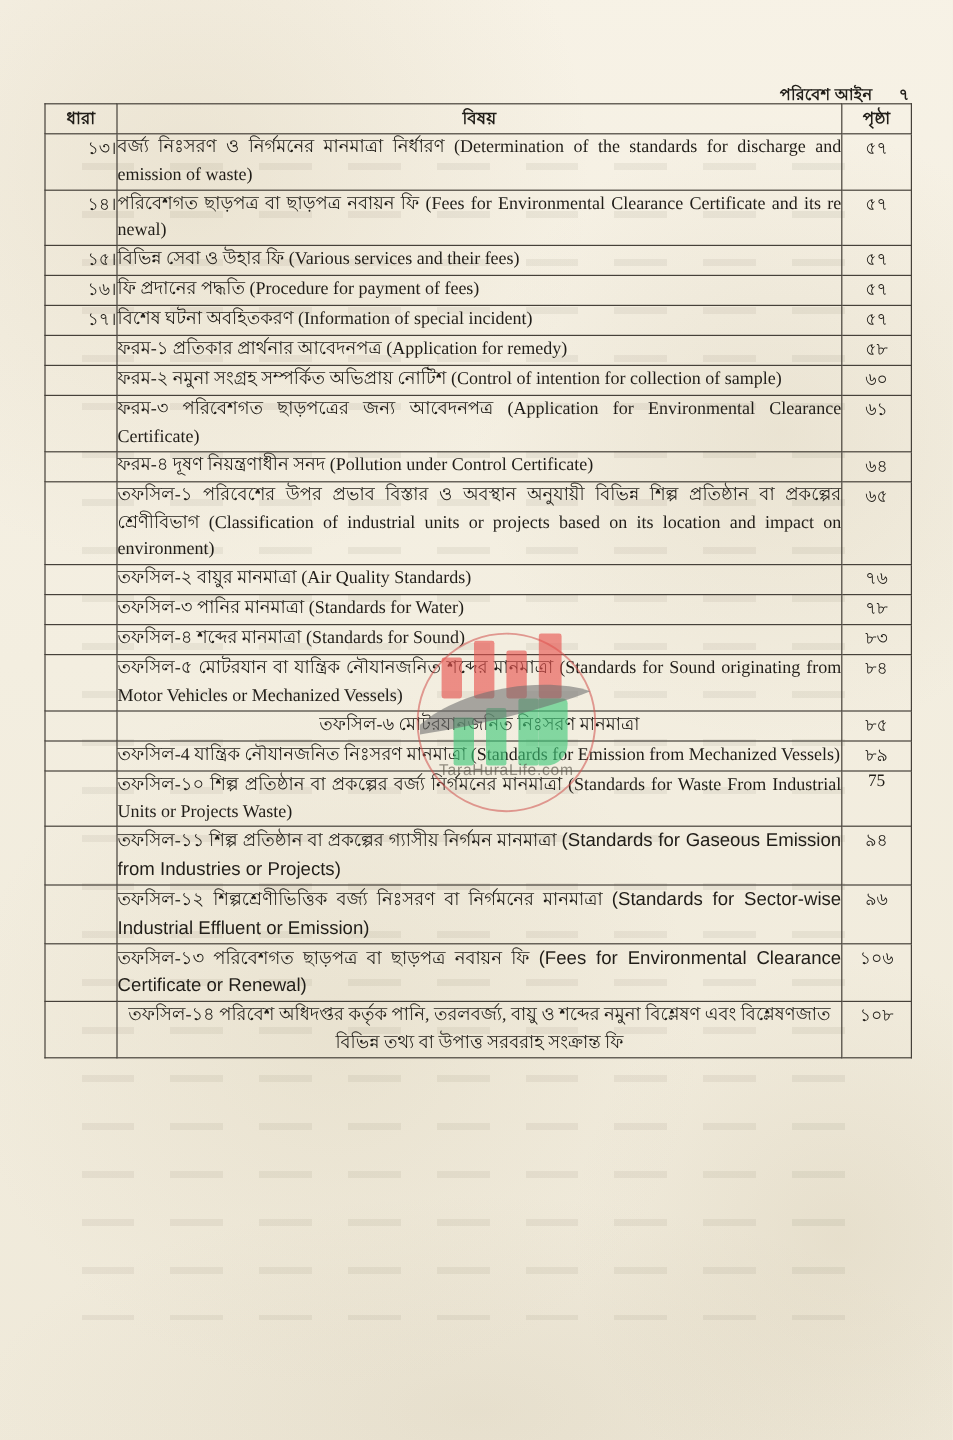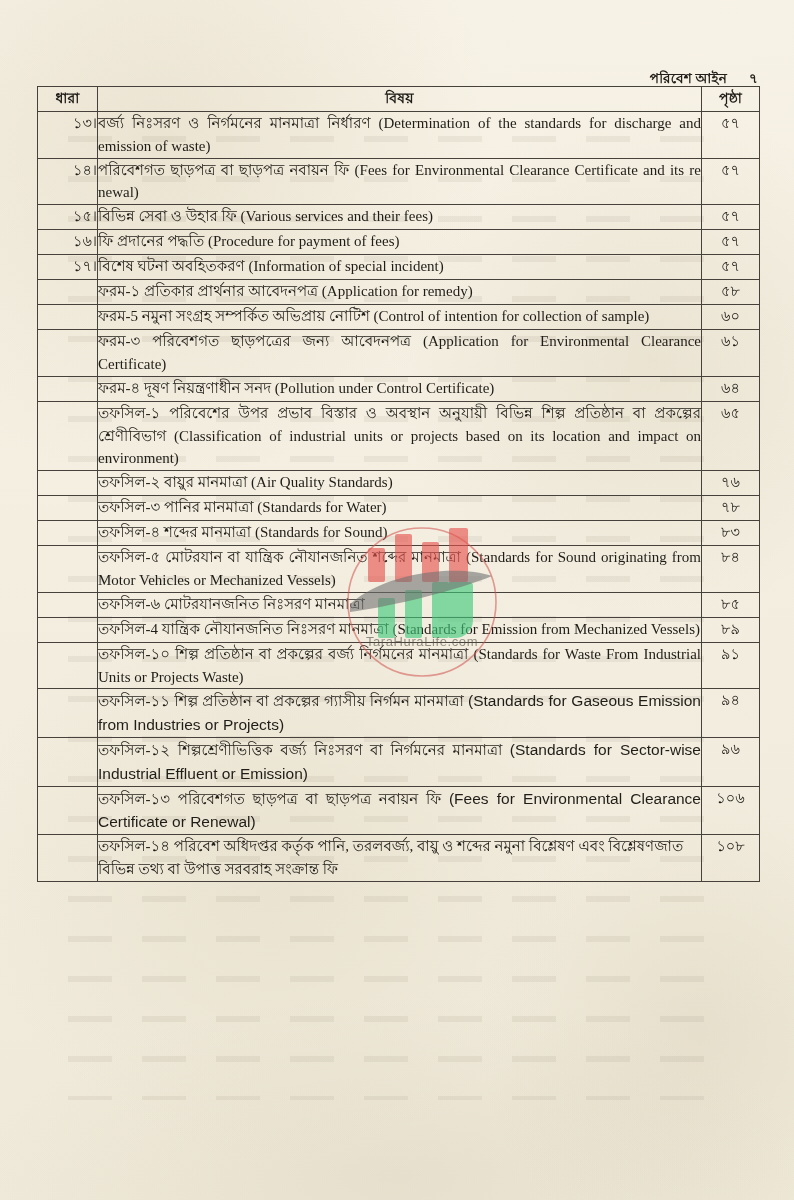--- a/index.html
+++ b/index.html
@@ -120,21 +120,21 @@
   }
   td.subject-cell {
     padding: 5px 9px 5px 11px;
     font-size: 15px;
     line-height: 1.52;
     text-align: justify;
     text-justify: inter-word;
     hyphens: none;
   }
   td.subject-cell.single-line {
-    text-align: left;
+    text-align: center;
     margin-left: 40px;
   }
   
   td.subject-cell.sans-latin .latin {
     font-family: "Liberation Sans", "DejaVu Sans", sans-serif;
     font-size: 15.5px;
   }
   .latin {
     font-family: "Liberation Serif", "DejaVu Serif", serif;
   }
@@ -214,21 +214,21 @@
           <td class="subject-cell"><span>বিশেষ ঘটনা অবহিতকরণ </span><span class="latin">(Information of special incident)</span></td>
           <td class="page-cell">৫৭</td>
         </tr>
         <tr>
           <td class="section-cell"></td>
           <td class="subject-cell"><span>ফরম-১ প্রতিকার প্রার্থনার আবেদনপত্র </span><span class="latin">(Application for remedy)</span></td>
           <td class="page-cell">৫৮</td>
         </tr>
         <tr>
           <td class="section-cell"></td>
-          <td class="subject-cell"><span>ফরম-5 নমুনা সংগ্রহ সম্পর্কিত অভিপ্রায় নোটিশ </span><span class="latin">(Control of intention for collection of sample)</span></td>
+          <td class="subject-cell"><span>ফরম-২ নমুনা সংগ্রহ সম্পর্কিত অভিপ্রায় নোটিশ </span><span class="latin">(Control of intention for collection of sample)</span></td>
           <td class="page-cell">৬০</td>
         </tr>
         <tr>
           <td class="section-cell"></td>
           <td class="subject-cell"><span>ফরম-৩ পরিবেশগত ছাড়পত্রের জন্য আবেদনপত্র </span><span class="latin">(Application for Environmental Clearance Certificate)</span></td>
           <td class="page-cell">৬১</td>
         </tr>
         <tr>
           <td class="section-cell"></td>
           <td class="subject-cell"><span>ফরম-৪ দূষণ নিয়ন্ত্রণাধীন সনদ </span><span class="latin">(Pollution under Control Certificate)</span></td>
@@ -265,21 +265,21 @@
           <td class="page-cell">৮৫</td>
         </tr>
         <tr>
           <td class="section-cell"></td>
           <td class="subject-cell"><span>তফসিল-4 যান্ত্রিক নৌযানজনিত নিঃসরণ মানমাত্রা </span><span class="latin">(Standards for Emission from Mechanized Vessels)</span></td>
           <td class="page-cell">৮৯</td>
         </tr>
         <tr>
           <td class="section-cell"></td>
           <td class="subject-cell"><span>তফসিল-১০ শিল্প প্রতিষ্ঠান বা প্রকল্পের বর্জ্য নির্গমনের মানমাত্রা </span><span class="latin">(Standards for Waste From Industrial Units or Projects Waste)</span></td>
-          <td class="page-cell">৯১</td>
+          <td class="page-cell">75</td>
         </tr>
         <tr>
           <td class="section-cell"></td>
           <td class="subject-cell sans-latin"><span>তফসিল-১১ শিল্প প্রতিষ্ঠান বা প্রকল্পের গ্যাসীয় নির্গমন মানমাত্রা </span><span class="latin">(Standards for Gaseous Emission from Industries or Projects)</span></td>
           <td class="page-cell">৯৪</td>
         </tr>
         <tr>
           <td class="section-cell"></td>
           <td class="subject-cell sans-latin"><span>তফসিল-১২ শিল্পশ্রেণীভিত্তিক বর্জ্য নিঃসরণ বা নির্গমনের মানমাত্রা </span><span class="latin">(Standards for Sector-wise Industrial Effluent or Emission)</span></td>
           <td class="page-cell">৯৬</td>

